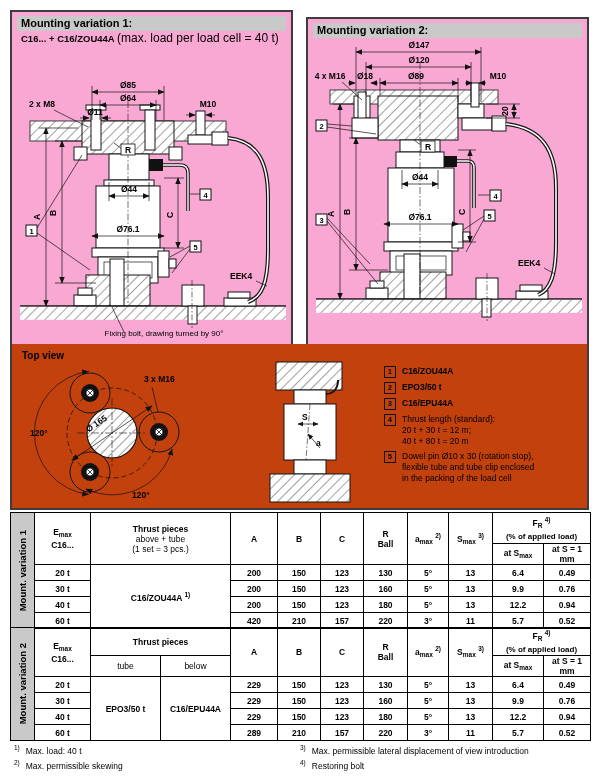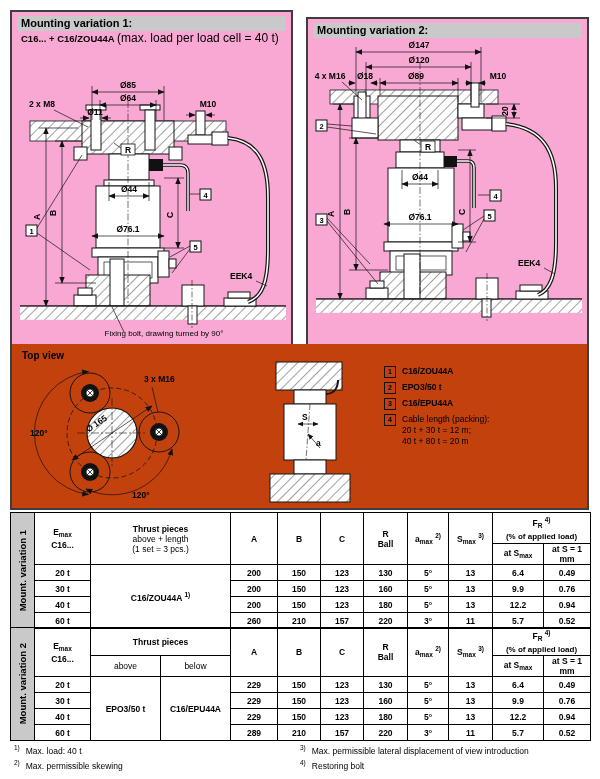--- a/index.html
+++ b/index.html
@@ -388,23 +388,31 @@
       <div class="lnum">2</div>
       <div class="ltxt">EPO3/50 t</div>
     </div>
     <div class="litem">
       <div class="lnum">3</div>
       <div class="ltxt">C16/EPU44A</div>
     </div>
     <div class="litem">
       <div class="lnum">4</div>
       <div class="ltxt multi">
-        <div>Cable length (packing):</div>
+        <div>Thrust length (standard):</div>
         <div>20 t + 30 t = 12 m;</div>
         <div>40 t + 80 t = 20 m</div>
+      </div>
+    </div>
+    <div class="litem">
+      <div class="lnum">5</div>
+      <div class="ltxt multi">
+        <div>Dowel pin Ø10 x 30 (rotation stop),</div>
+        <div>flexible tube and tube clip enclosed</div>
+        <div>in the packing of the load cell</div>
       </div>
     </div>
   </div>
 </div>
 
 <table class="dtable t1">
   <colgroup>
       <col style="width:24px">
       <col style="width:56px">
       <col style="width:140px">
@@ -416,21 +424,21 @@
       <col style="width:44px">
       <col style="width:51px">
       <col style="width:47px">
     </colgroup>
   <tbody>
       <tr style="height:31px">
     <th class="side-cell" rowspan="6">
           <div class="vlabel">Mount. variation 1</div>
         </th>
     <th rowspan="2"><span>E</span><span class="sb">max</span><br><span>C16...</span></th>
-    <th rowspan="2"><span>Thrust pieces</span><br><span class="hl">above + length</span><br><span class="hl">(1 set = 3 pcs.)</span></th>
+    <th rowspan="2"><span>Thrust pieces</span><br><span class="hl">above + tube</span><br><span class="hl">(1 set = 3 pcs.)</span></th>
     <th rowspan="2">A</th>
     <th rowspan="2">B</th>
     <th rowspan="2">C</th>
     <th rowspan="2"><span>R</span><br><span>Ball</span></th>
     <th rowspan="2"><span>a</span><span class="sb">max</span> <span class="sp">2)</span></th>
     <th rowspan="2"><span>S</span><span class="sb">max</span> <span class="sp">3)</span></th>
     <th colspan="2"><span>F</span><span class="sb">R</span> <span class="sp">4)</span><br><span style="font-size:8px">(% of applied load)</span></th>
   </tr>
   <tr style="height:15px">
     <th><span>at S</span><span class="sb">max</span></th>
@@ -465,21 +473,21 @@
     <td>150</td>
     <td>123</td>
     <td>180</td>
     <td>5°</td>
     <td>13</td>
     <td>12.2</td>
     <td>0.94</td>
   </tr>
   <tr style="height:16px">
     <td>60 t</td>
-    <td>260</td>
+    <td>420</td>
     <td>210</td>
     <td>157</td>
     <td>220</td>
     <td>3°</td>
     <td>11</td>
     <td>5.7</td>
     <td>0.52</td>
   </tr>
 </tbody>
   </table>
@@ -508,21 +516,21 @@
     <th colspan="2">Thrust pieces</th>
     <th rowspan="2">A</th>
     <th rowspan="2">B</th>
     <th rowspan="2">C</th>
     <th rowspan="2"><span>R</span><br><span>Ball</span></th>
     <th rowspan="2"><span>a</span><span class="sb">max</span> <span class="sp">2)</span></th>
     <th rowspan="2"><span>S</span><span class="sb">max</span> <span class="sp">3)</span></th>
     <th colspan="2"><span>F</span><span class="sb">R</span> <span class="sp">4)</span><br><span style="font-size:8px">(% of applied load)</span></th>
   </tr>
   <tr style="height:16px">
-    <th class="hl">above</th>
+    <th class="hl">tube</th>
     <th class="hl">below</th>
     <th><span>at S</span><span class="sb">max</span></th>
     <th>at S = 1 mm</th>
   </tr>
   <tr style="height:16px">
     <td>20 t</td>
     <td rowspan="4">EPO3/50 t</td>
     <td rowspan="4">C16/EPU44A</td>
     <td>229</td>
     <td>150</td>

